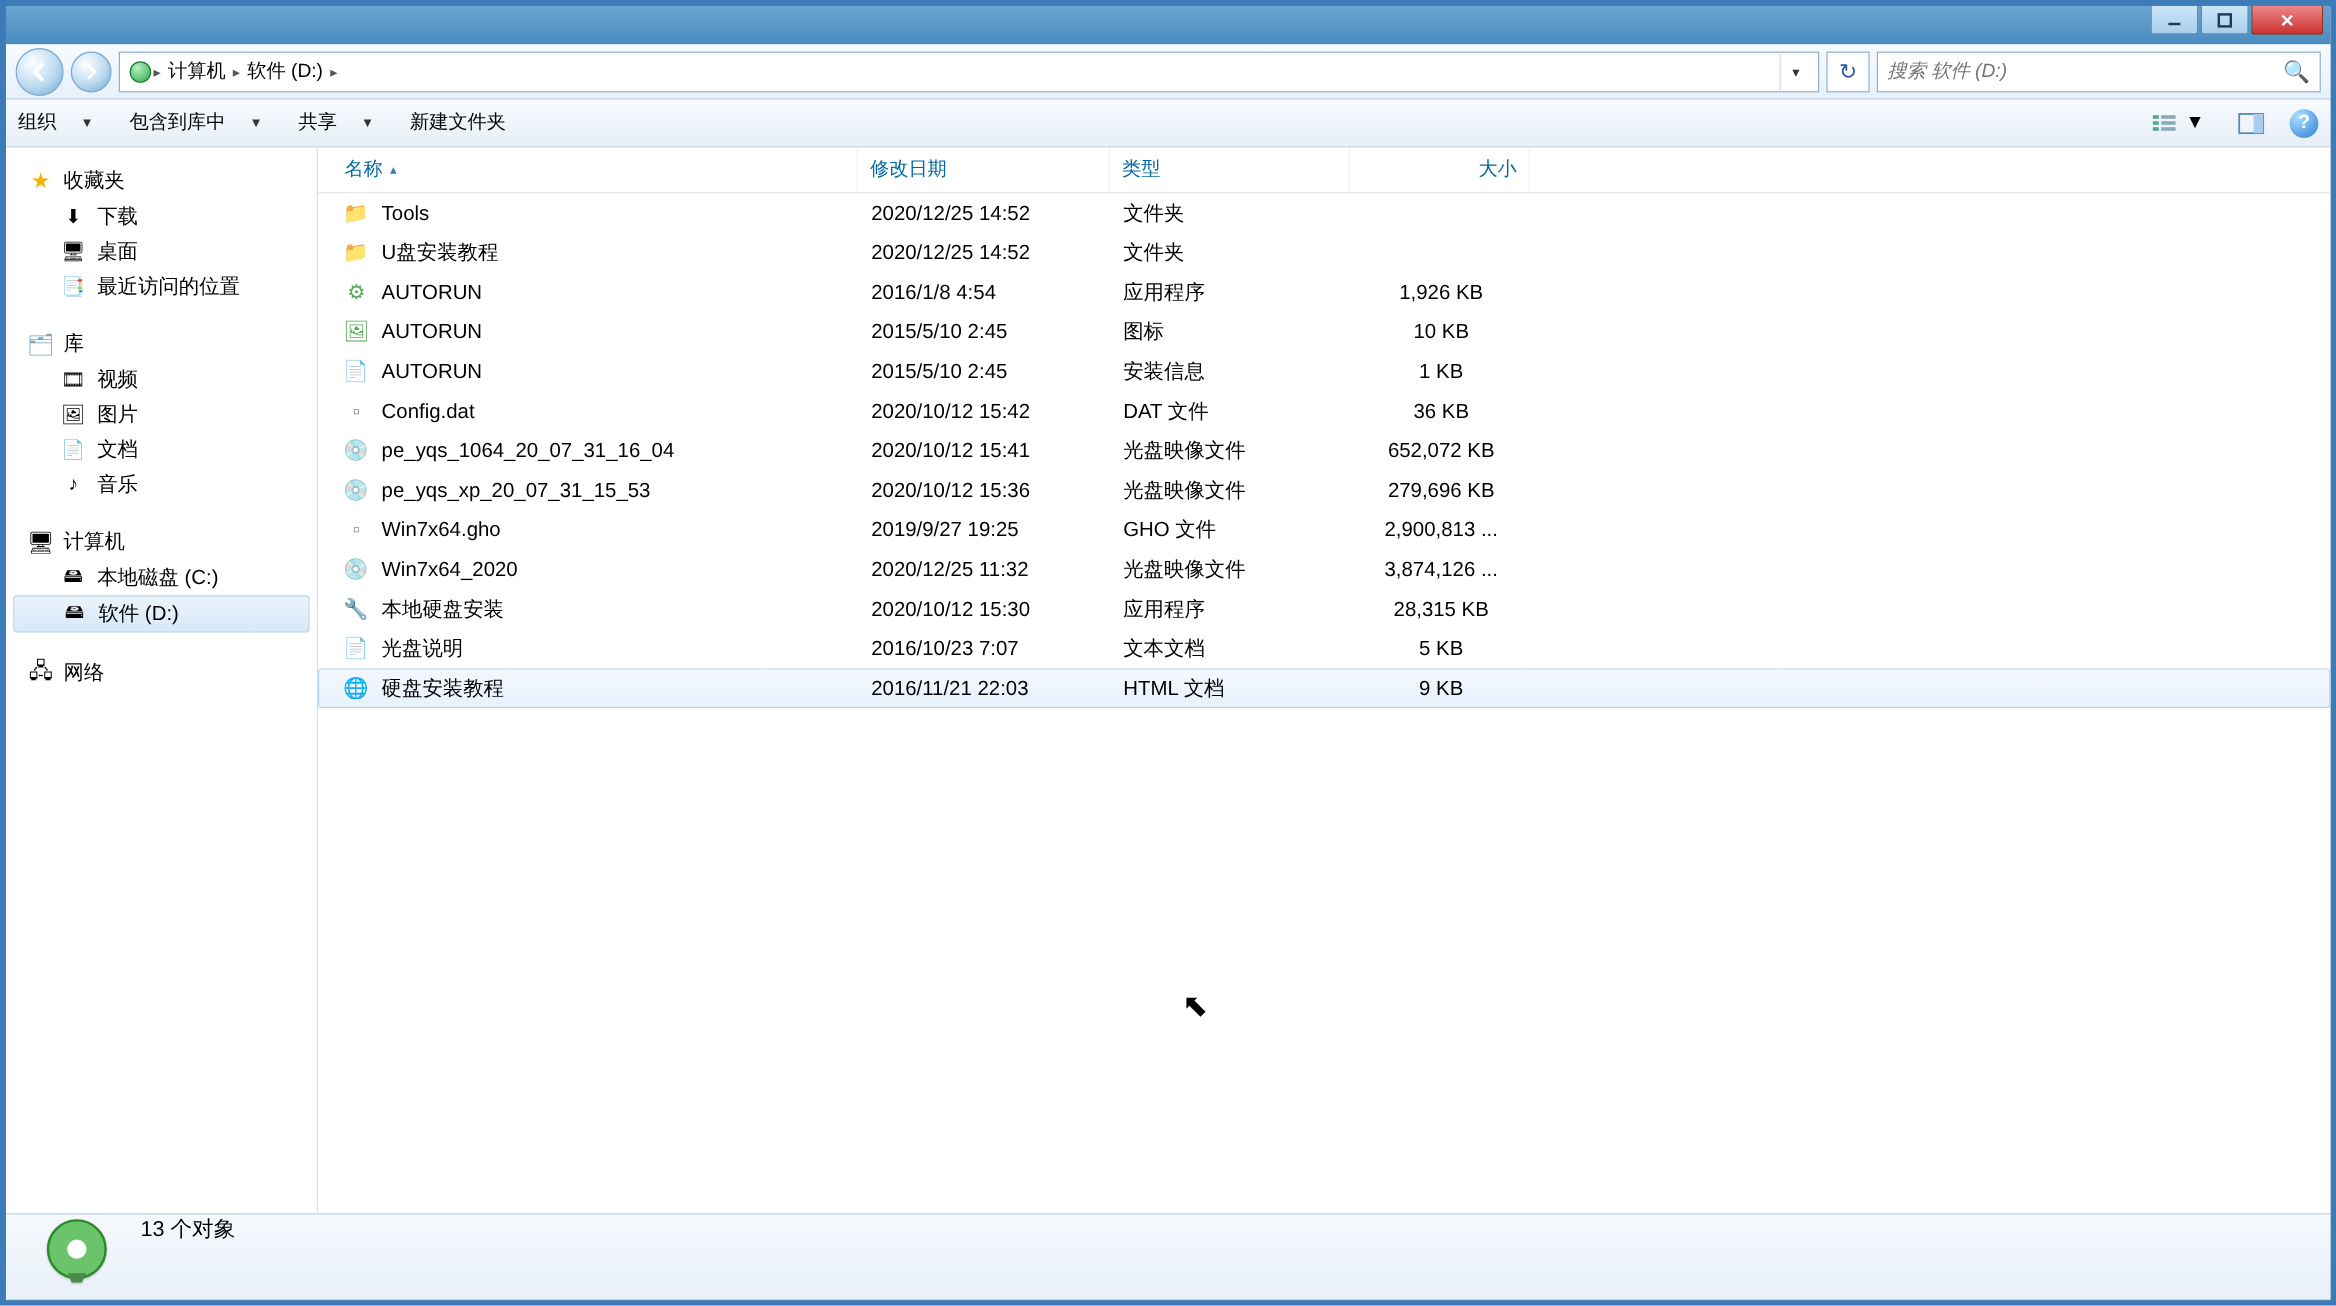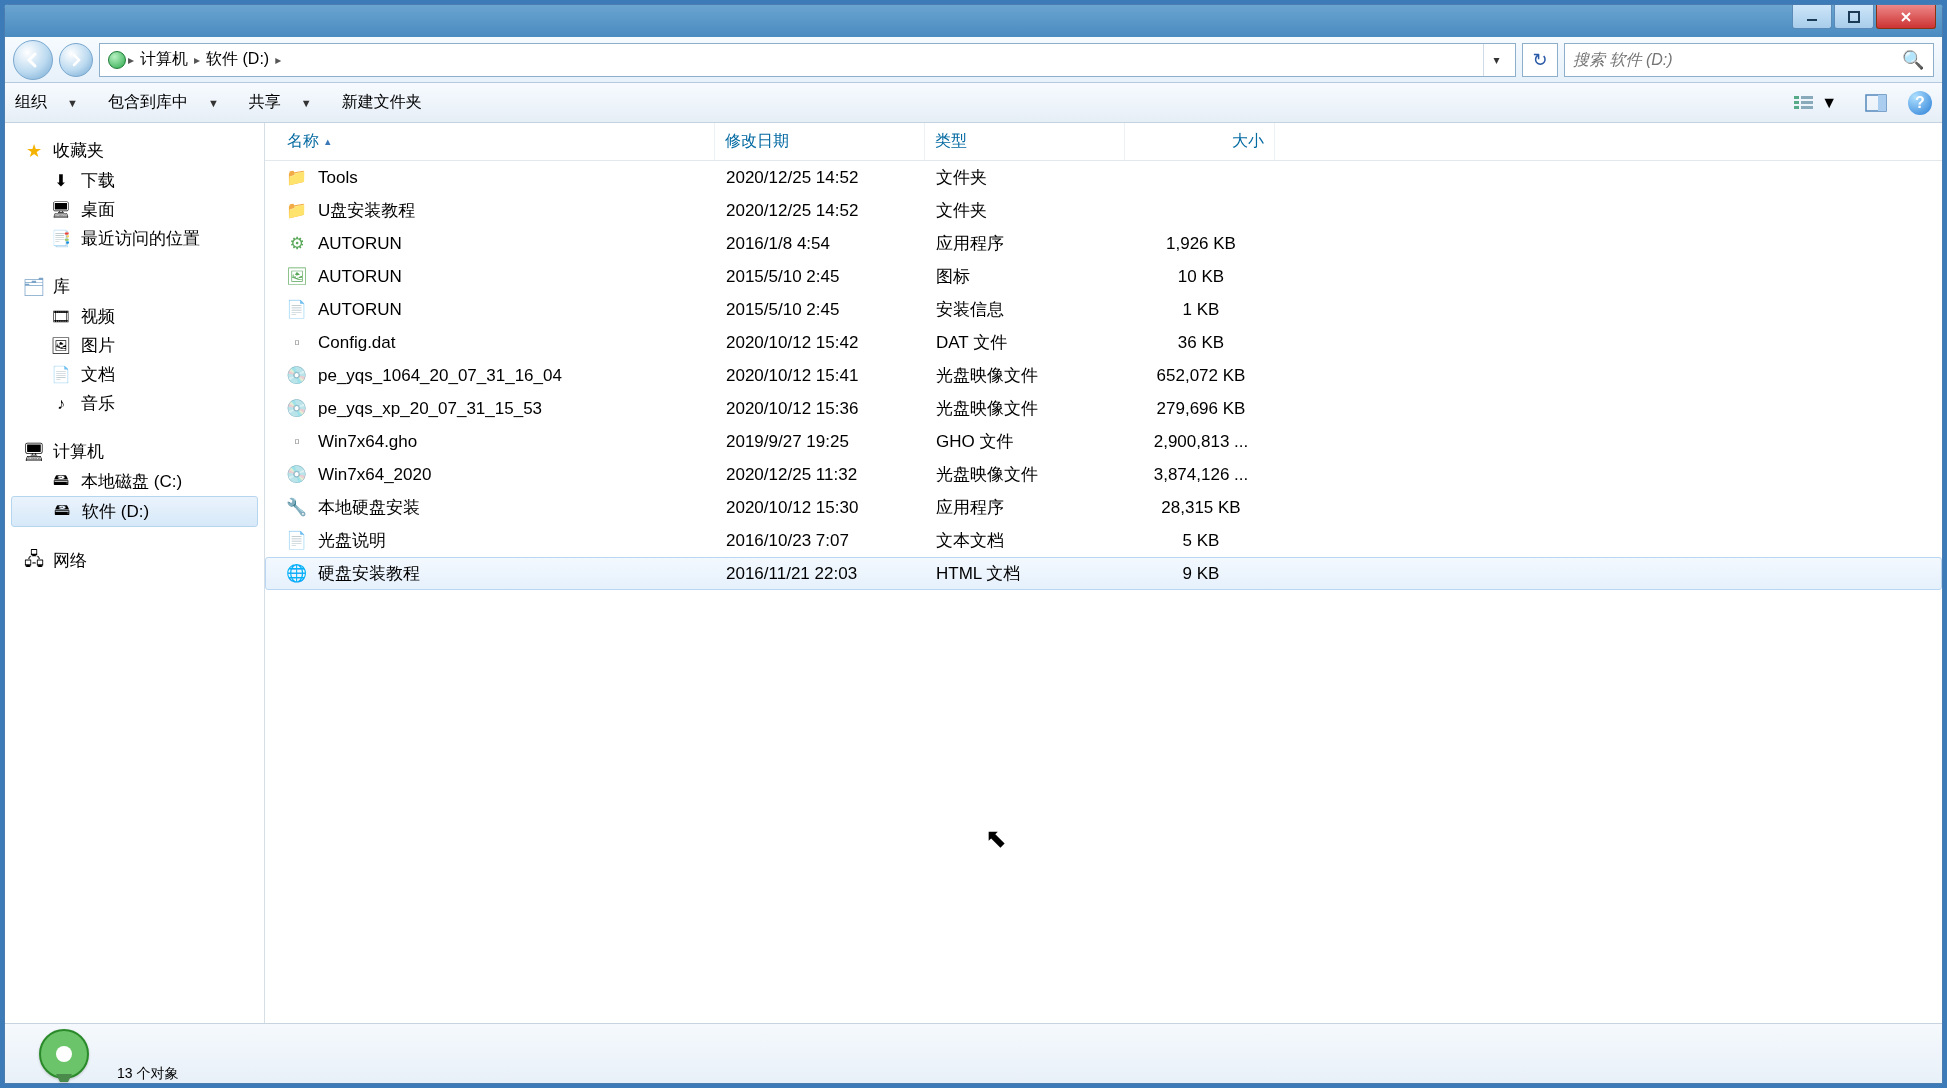--- a/index.html
+++ b/index.html
@@ -60,21 +60,21 @@
     .fi-folder { color:#e7c45a; }
     .fi-exe { color:#5aa85a; }
     .fi-ico { color:#5aa85a; }
     .fi-ini { color:#6a8aa0; }
     .fi-dat { color:#888; }
     .fi-iso { color:#a070c0; }
     .fi-gho { color:#888; }
     .fi-app { color:#2d8bd4; }
     .fi-txt { color:#888; }
     .fi-html { color:#2d6ad4; }
-    .statusbar { height:60px; background:linear-gradient(#f5f9fd,#e8f0f8); border-top:1px solid #c7d4e0; display:flex; align-items:flex-end; padding:0 30px; gap:24px; font-size:14px; }
+    .statusbar { height:72px; background:linear-gradient(#f5f9fd,#e8f0f8); border-top:1px solid #c7d4e0; display:flex; align-items:flex-start; padding:0 30px; gap:24px; font-size:18px; }
     .status-icon { width:58px; height:58px; display:flex; justify-content:center;align-items:center; }
     .status-icon svg { filter: drop-shadow(0 1px 1px rgba(0,0,0,.2)); }
     .cursor-arrow { position:absolute; left:720px; top:700px; font-size:26px; color:#000; pointer-events:none; }
     .drive-circle { width:18px; height:18px; border-radius:50%; background:radial-gradient(circle at 35% 30%, #b7f1c2,#2aa84a); border:1px solid #1d7a34; display:inline-block; }
   </style>
 </head>
 <body>
 
 <div class="window">
   <div class="titlebar">

